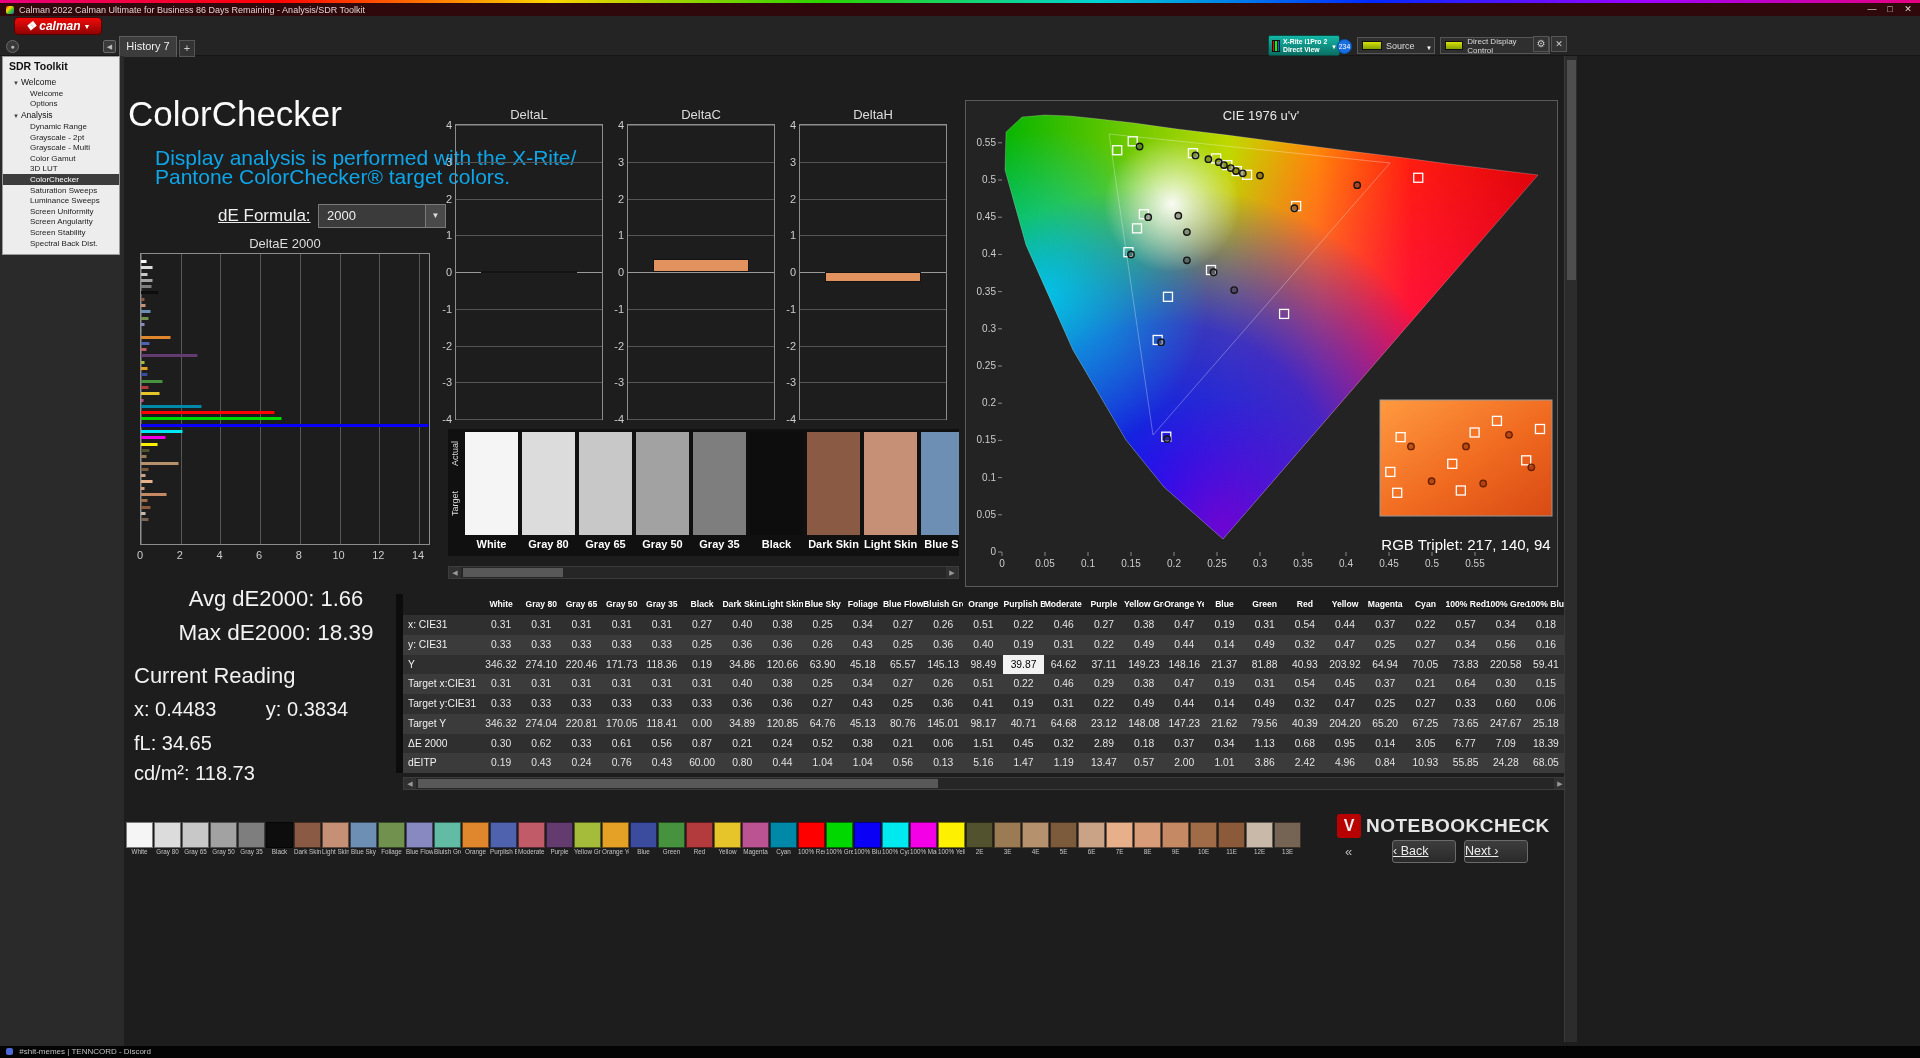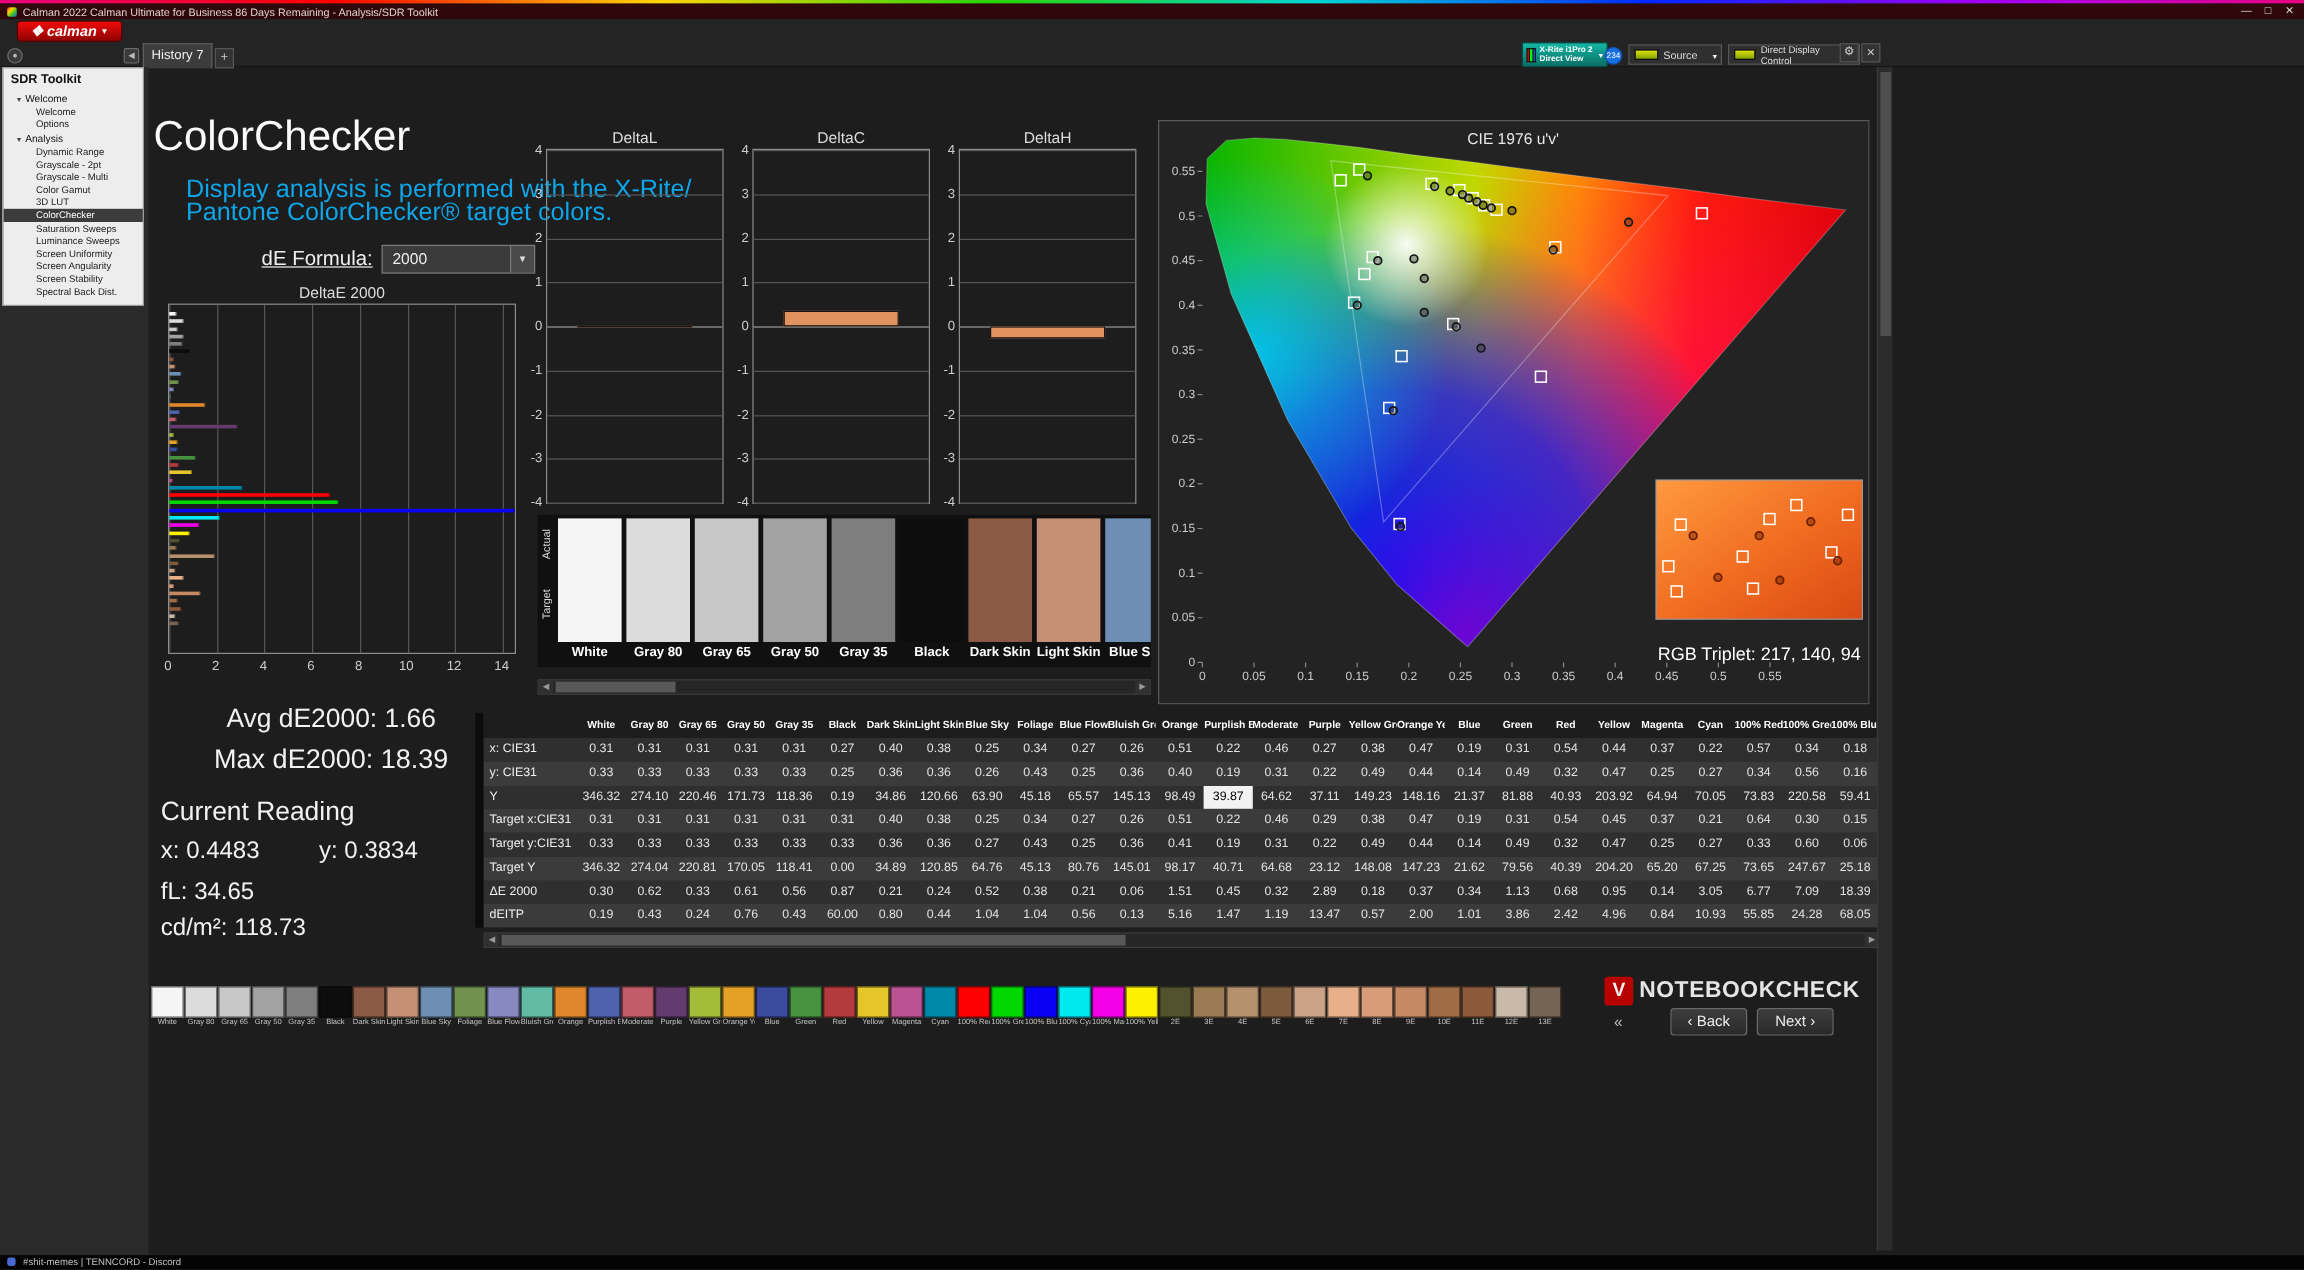--- a/index.html
+++ b/index.html
@@ -87,21 +87,21 @@
   .trow.hdr .tcell { font-size:8.6px; font-weight:bold; color:#fff; line-height:21px; }
   .tlabel { flex:0 0 78px; width:78px; padding-left:5px; text-align:left; line-height:19.75px; white-space:nowrap; color:#f0f0f0; }
   .trow.even { background:#2f2f2f; } .trow.odd { background:#3b3b3b;align-items:flex-end; }
   .tcell.hl { background:#f2f2f2; color:#000; }
   
   #patch-strip { left:126px; top:822px; display:flex; }
   .pcell { width:27px; flex:0 0 27px; margin-right:1px; }
   .pcell .blk { height:26px; border:1px solid rgba(0,0,0,.5); }
   .pcell .lbl { height:9px; font-size:6.3px; color:#c6c6c6; text-align:center; white-space:nowrap; overflow:hidden; }
   #nav-fast { left:1345px; top:844px; font-size:13px; color:#bbb; }
-  .navbtn { position:absolute; top:840px; width:64px; height:23px; background:linear-gradient(#3d3d3d,#2a2a2a); border:1px solid #6a6a6a; border-radius:3px; color:#eee; font-size:12.5px; line-height:21px; text-align:center; }
+  .navbtn { position:absolute; top:840px; width:64px; height:23px; background:linear-gradient(#3d3d3d,#2a2a2a); border:1px solid #6a6a6a; border-radius:3px; color:#eee; font-size:12.5px; line-height:21px; text-align:left;text-decoration:underline; }
   #watermark { left:1337px; top:812px; height:28px; display:flex; align-items:center; gap:5px; opacity:.93; }
   #watermark .wlogo { width:24px; height:24px; background:#c40000; border-radius:3px; color:#fff; font-weight:bold; font-size:16px; line-height:24px; text-align:center; }
   #watermark .wtext { color:#f5f5f5; font-weight:bold; font-size:19px; letter-spacing:.5px; }
   
   #vscroll { left:1564px; top:56px; width:13px; height:986px; background:#2c2c2c; border-left:1px solid #3a3a3a; }
   #vscroll .thumb { position:absolute; left:2px; top:4px; width:9px; height:220px; background:#4e4e4e; }
   #taskbar { left:0; top:1046px; width:1920px; height:12px; background:#040404; color:#c0c0c0; font-size:8px; line-height:12px; }
   #taskbar .tbicon { display:inline-block; width:7px; height:7px; background:#4a69d4; border-radius:2px; margin:0 4px 0 6px; vertical-align:middle; }
 </style>
 </head>

